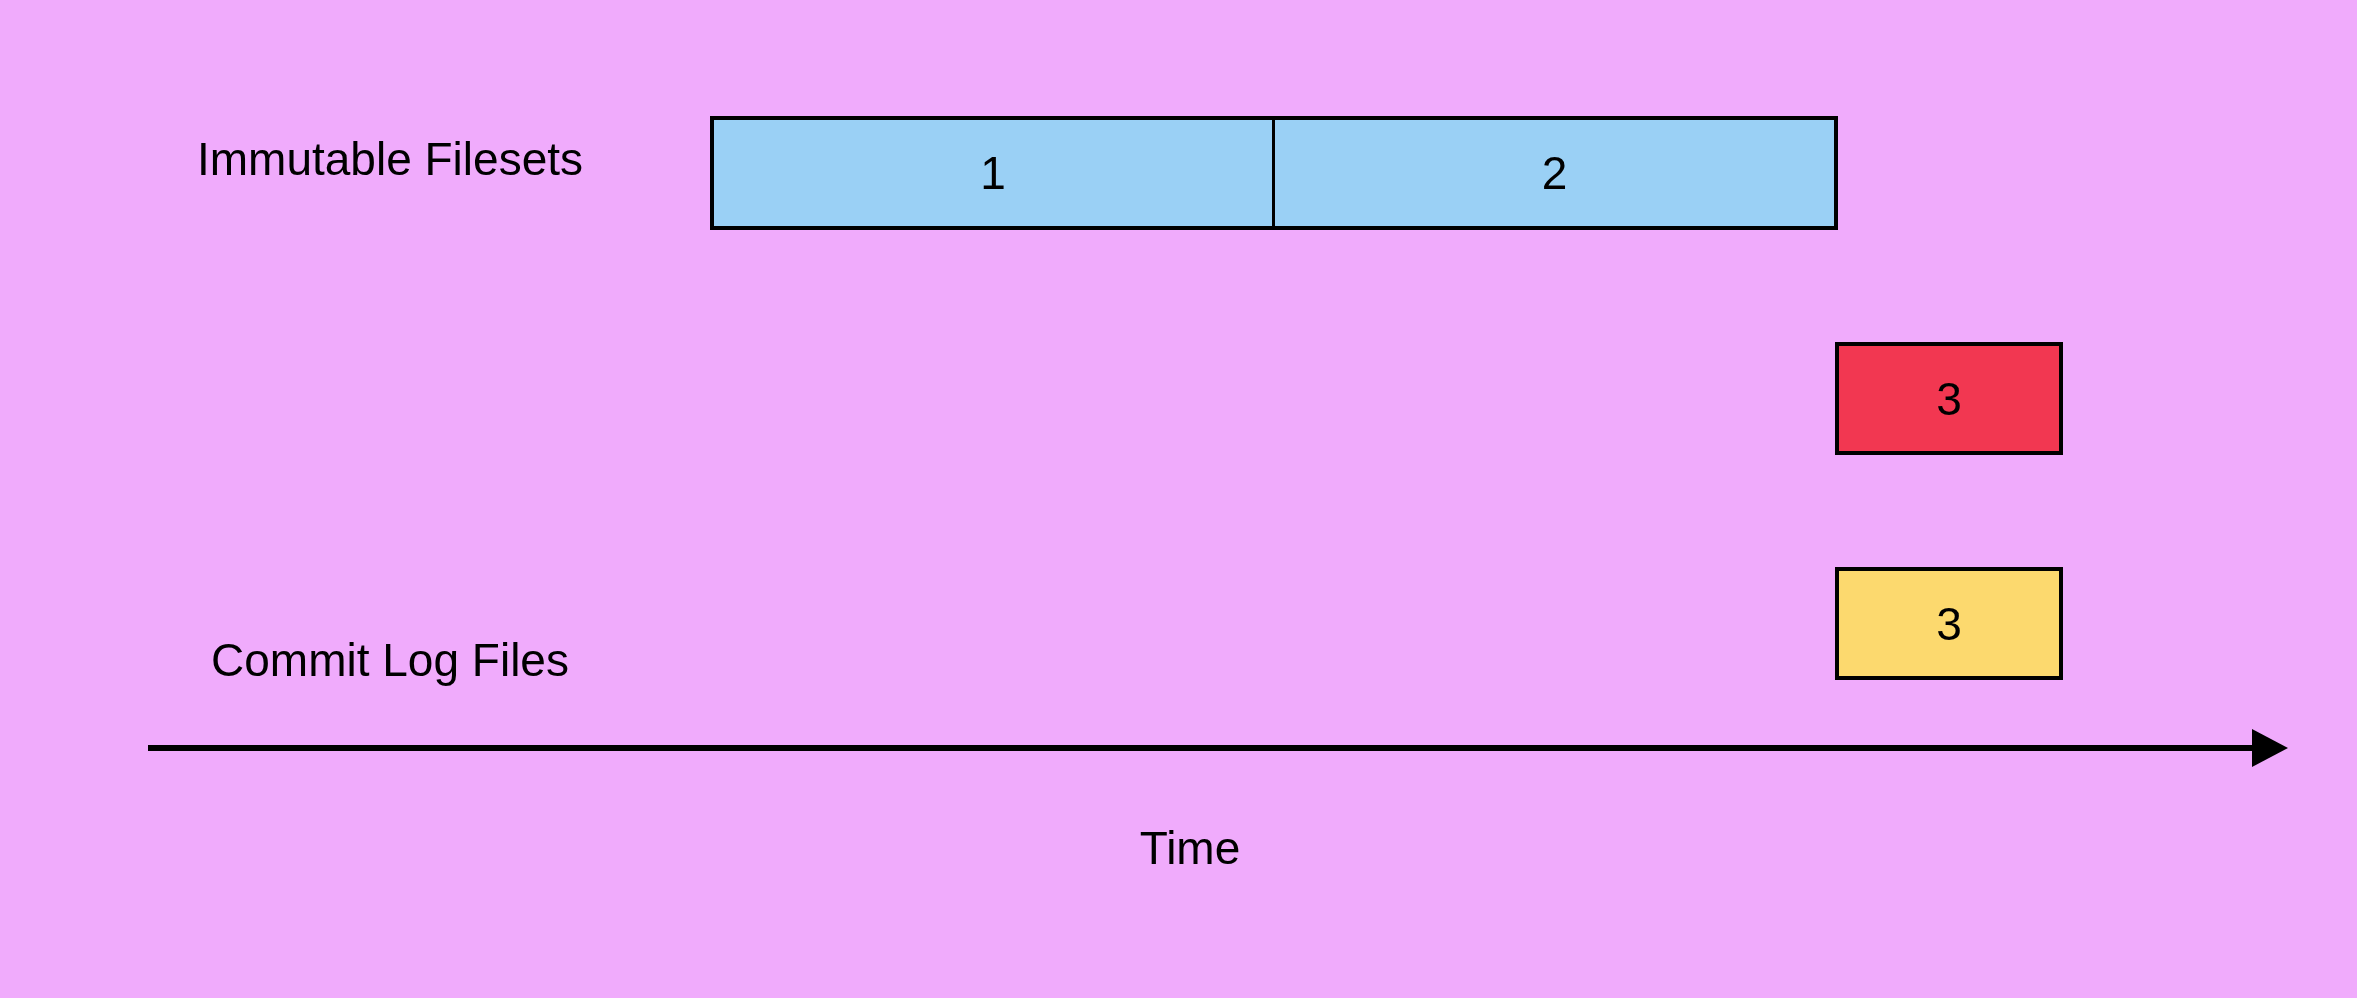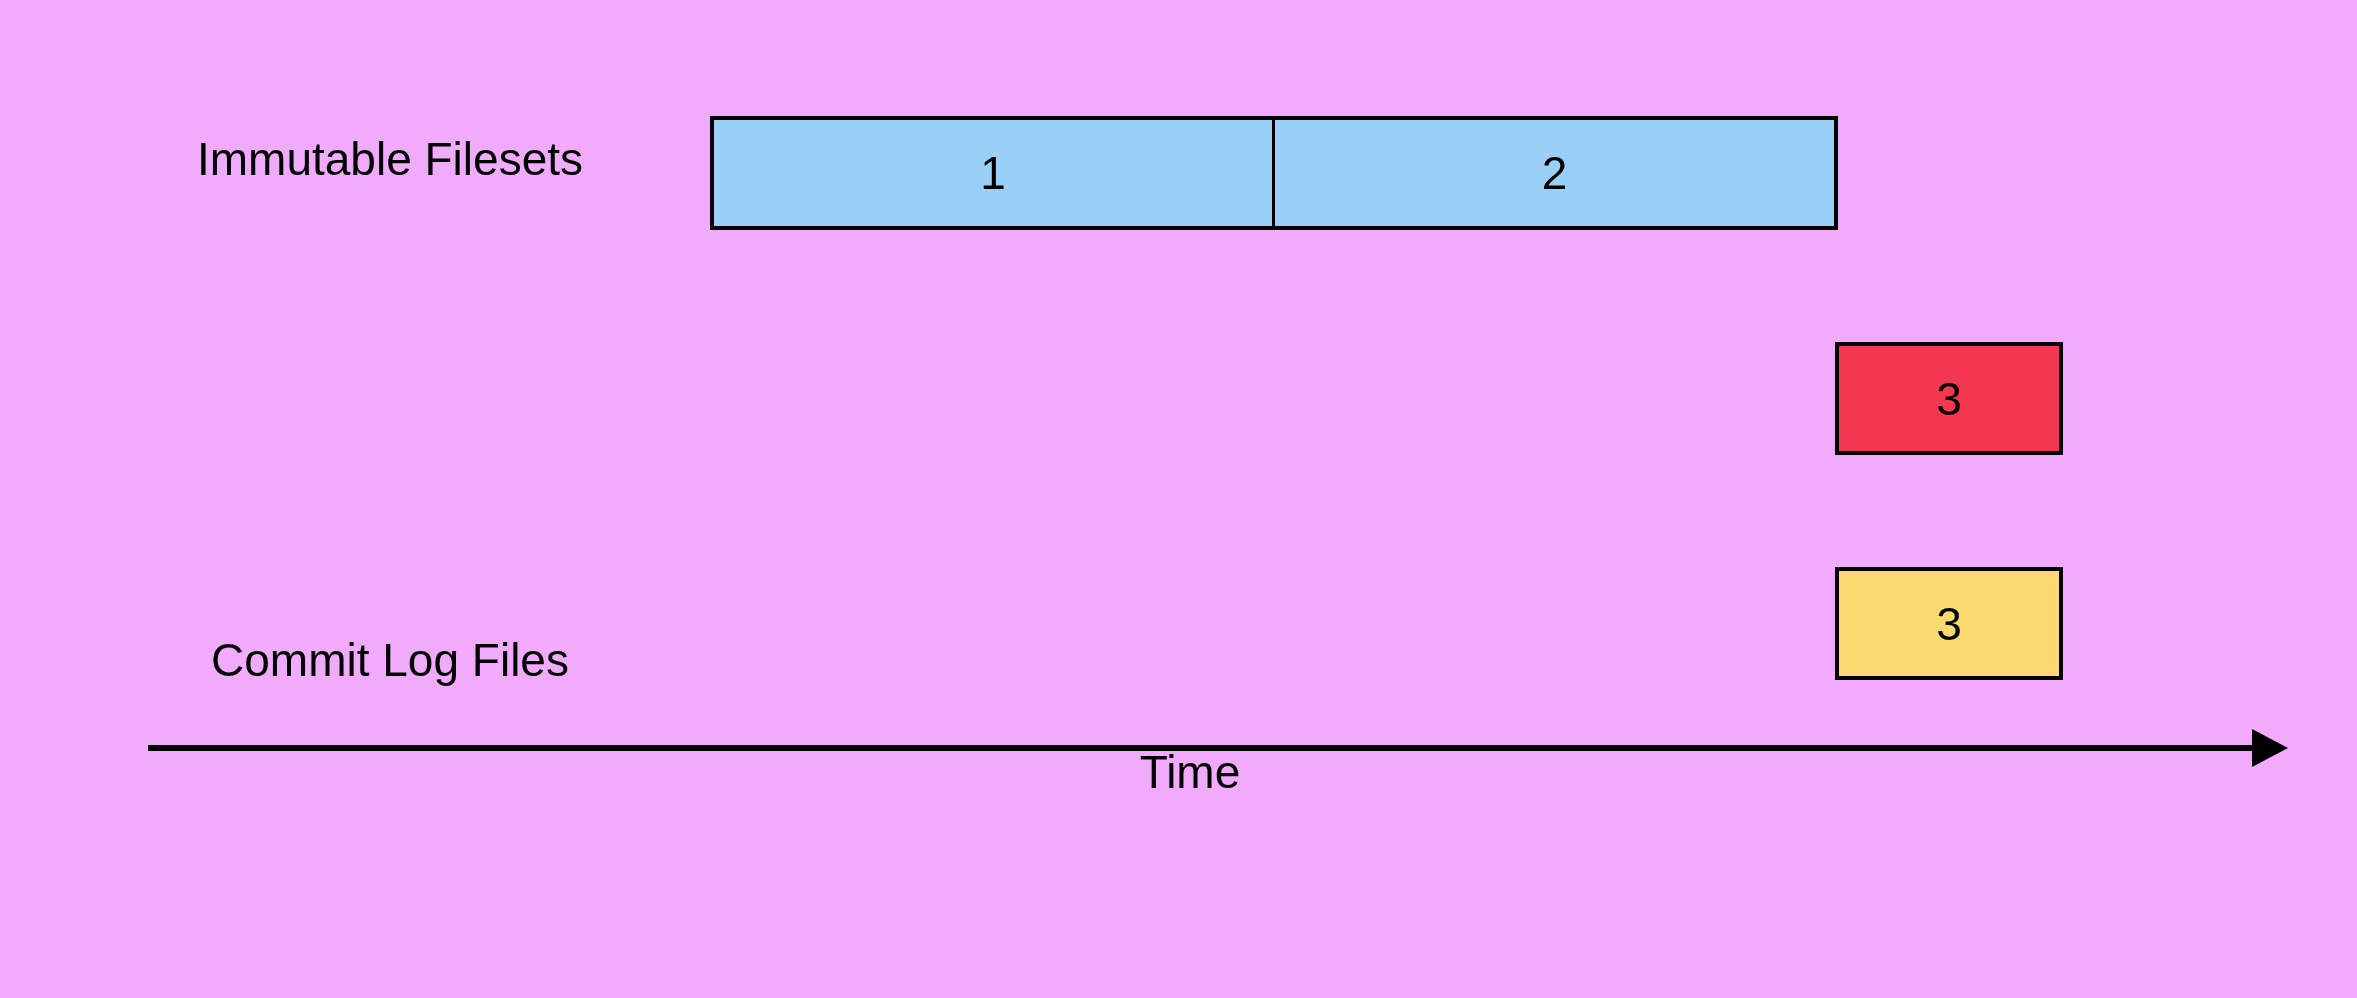--- a/index.html
+++ b/index.html
@@ -114,21 +114,21 @@
     left: 140px;
     top: 715px;
     width: 2160px;
     height: 66px;
   }
   #time-axis svg { display: block; }
 
   #label-time {
     position: absolute;
     left: 1010px;
-    top: 744px;
+    top: 820px;
     width: 360px;
     text-align: center;
     font-size: 46px;
     line-height: 56px;
     color: #000000;
     font-family: "Liberation Sans", sans-serif;
   }
 </style>
 </head>
 <body>

